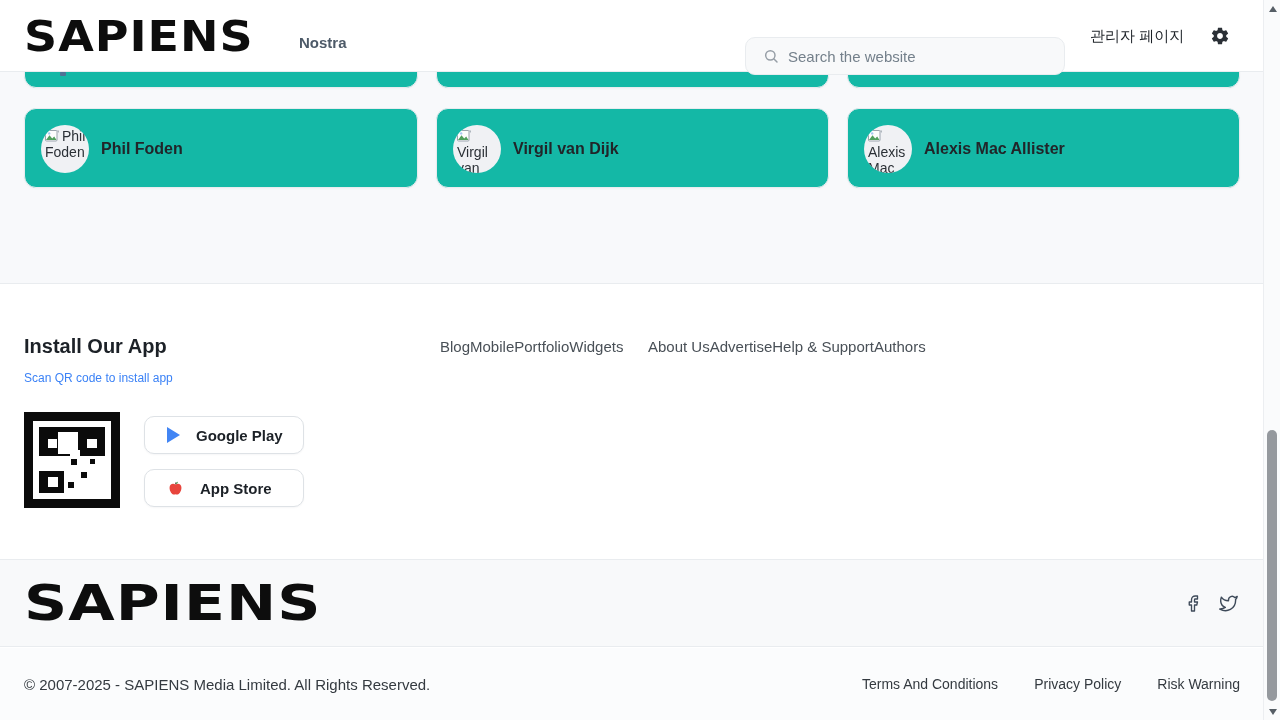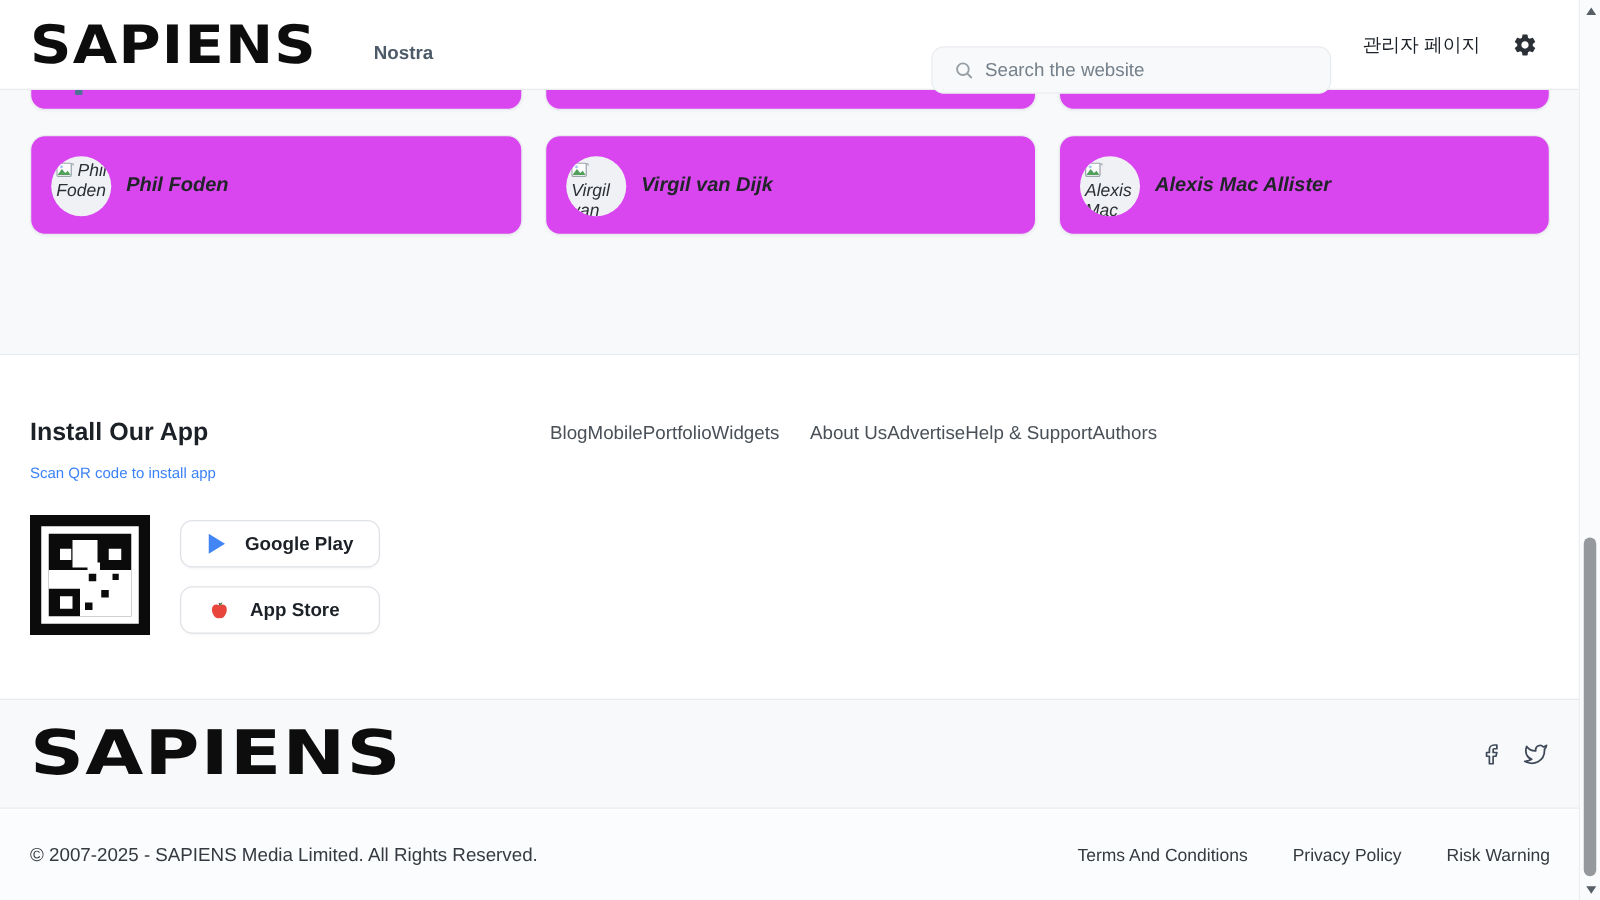--- a/index.html
+++ b/index.html
@@ -24,22 +24,22 @@
   .search-box { position:absolute; left:745px; top:17px; width:320px; height:38px; background:#f8f9fa;
                 border:1px solid #e9ecef; border-radius:10px; display:flex; align-items:center; padding-left:17px;margin-top:20px; }
   .search-box input { flex:1; border:none; outline:none; background:transparent; font-size:15px;
                       color:#212529; margin-left:9px; font-family:"Liberation Sans", sans-serif; }
   .search-box input::placeholder { color:#74808b; }
   .admin-link { position:absolute; left:1090px; top:0; height:72px; display:flex; align-items:center;
                 font-size:15px; font-weight:500; color:#1c2127; cursor:pointer; }
   .gear-btn { position:absolute; left:1210px; top:26px; width:22px; height:22px; cursor:pointer; }
 
   
-  .card { position:absolute; background:#d946ef; border:1px solid #e9ecef; border-radius:12px;
-          box-shadow:0 1px 2px rgba(20,30,50,0.03);font-style:italic; }
+  .card { position:absolute; background:#14b8a6; border:1px solid #e9ecef; border-radius:12px;
+          box-shadow:0 1px 2px rgba(20,30,50,0.03); }
   .card.partial { top:40px; height:48px; z-index:1; }
   .card.author  { top:108px; height:80px; z-index:2; cursor:pointer; }
   .c1 { left:24px;  width:394px; }
   .c2 { left:436px; width:393px; }
   .c3 { left:847px; width:393px; }
   .avatar { position:absolute; left:16px; top:16px; width:48px; height:48px; border-radius:50%;
             background:#f0f1f4; overflow:hidden; font-size:14px; line-height:1.16; color:#2b3036;
             padding:3px 0 0 4px; }
   .avatar svg { vertical-align:-2px; margin-right:2px; }
   .author-name { position:absolute; left:76px; top:0; height:80px; display:flex; align-items:center;

